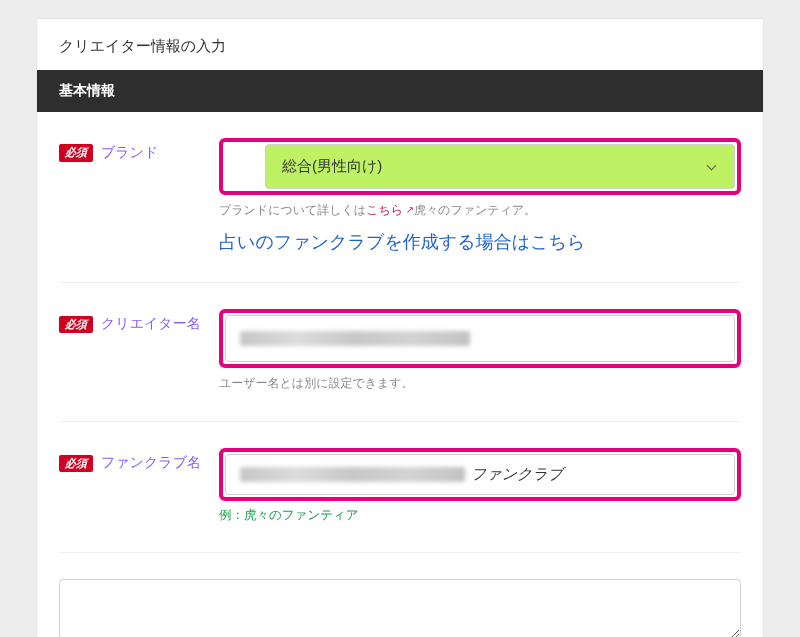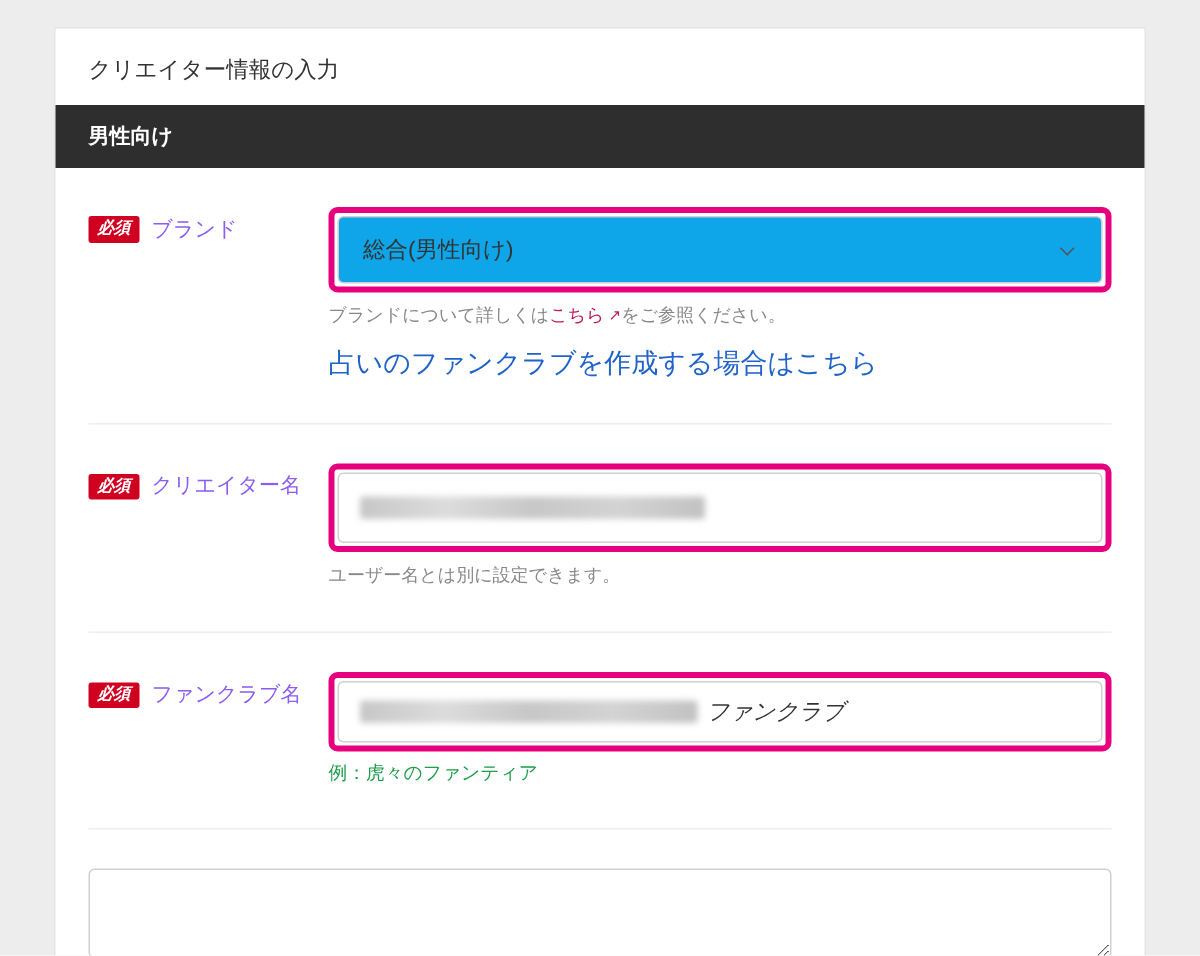--- a/index.html
+++ b/index.html
@@ -82,27 +82,28 @@
       border: 4px solid #e6007e;
       border-radius: 6px;
       padding: 2px;
       margin-bottom: 2px;
     }
 
     .select-field {
       display: flex;
       align-items: center;
       justify-content: space-between;
-      background: #0ea5e9;
+      background: #bef264;
       border: 1px solid #d0d0d0;
       border-radius: 4px;
       padding: 12px 16px;
       font-size: 15px;
       color: #333;
       cursor: pointer;
+      margin-left: 40px;
     }
 
     .chevron {
       width: 10px; height: 6px; position: relative;
     }
     .chevron::before {
       content: "";
       position: absolute;
       top: -2px; left: 0;
       width: 6px; height: 6px;
@@ -187,38 +188,38 @@
       color: #333;
     }
   </style>
 </head>
 <body>
 
 <div class="card">
 
   <div class="card-title">クリエイター情報の入力</div>
 
-  <div class="section-header">男性向け</div>
+  <div class="section-header">基本情報</div>
 
   <div class="form-body">
 
     <div class="form-row">
       <div class="form-label-col">
         <span class="badge required">必須</span>
         <span class="label-text">ブランド</span>
       </div>
       <div class="form-input-col">
         <div class="highlight-box">
           <div class="select-field">
             <span>総合(男性向け)</span>
             <span class="chevron"></span>
           </div>
         </div>
         <div class="helper">
-          <span>ブランドについて詳しくは</span><span class="link"><span>こちら</span><span class="ext-icon"> ↗</span></span><span>をご参照ください。</span>
+          <span>ブランドについて詳しくは</span><span class="link"><span>こちら</span><span class="ext-icon"> ↗</span></span><span>虎々のファンティア。</span>
         </div>
         <div class="helper-link-line">占いのファンクラブを作成する場合はこちら</div>
       </div>
     </div>
 
     <div class="form-row">
       <div class="form-label-col">
         <span class="badge required">必須</span>
         <span class="label-text">クリエイター名</span>
       </div>

